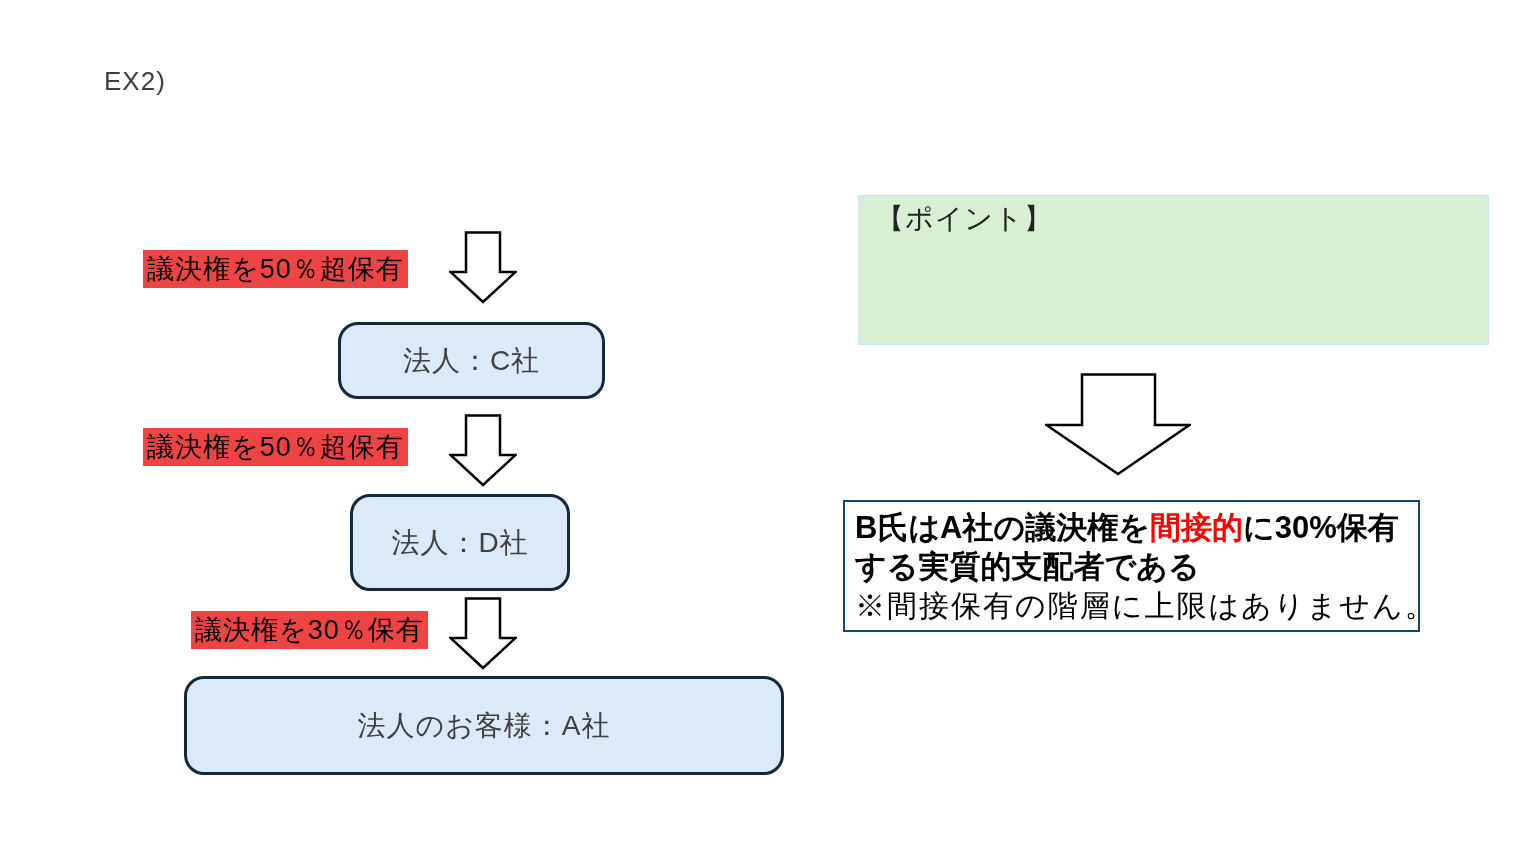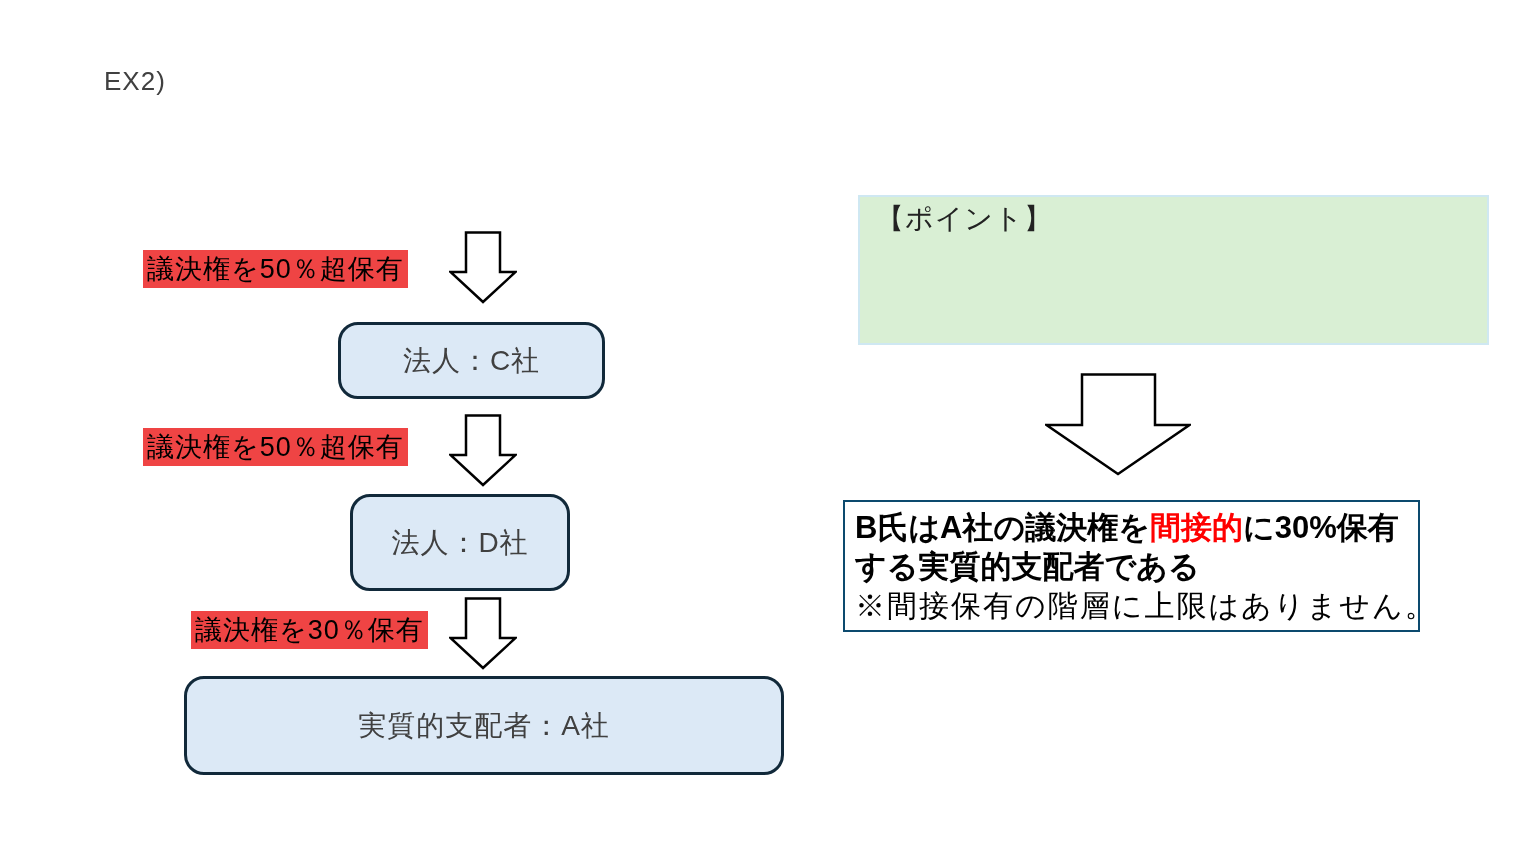--- a/index.html
+++ b/index.html
@@ -131,21 +131,21 @@
   </svg>
   <div class="edge-label el-2">議決権を50％超保有</div>
 
   <div class="node node-d">法人：D社</div>
 
   <svg class="arrow arrow-3" width="68" height="73" viewBox="0 0 68 73">
     <polygon points="17,1.5 51,1.5 51,41 66.5,41 34,71 1.5,41 17,41" fill="#ffffff" stroke="#000000" stroke-width="2.5"></polygon>
   </svg>
   <div class="edge-label el-3">議決権を30％保有</div>
 
-  <div class="node node-a">実質的支配者：A社</div>
+  <div class="node node-a">法人のお客様：A社</div>
 
   <div class="points-panel">
     <div>【ポイント】</div>
   </div>
 
   <svg class="arrow arrow-big" width="146" height="103" viewBox="0 0 146 103">
     <polygon points="37,1.5 110,1.5 110,52 144.5,52 73,101 1.5,52 37,52" fill="#ffffff" stroke="#000000" stroke-width="2.5"></polygon>
   </svg>
 
   <div class="conclusion-box">

